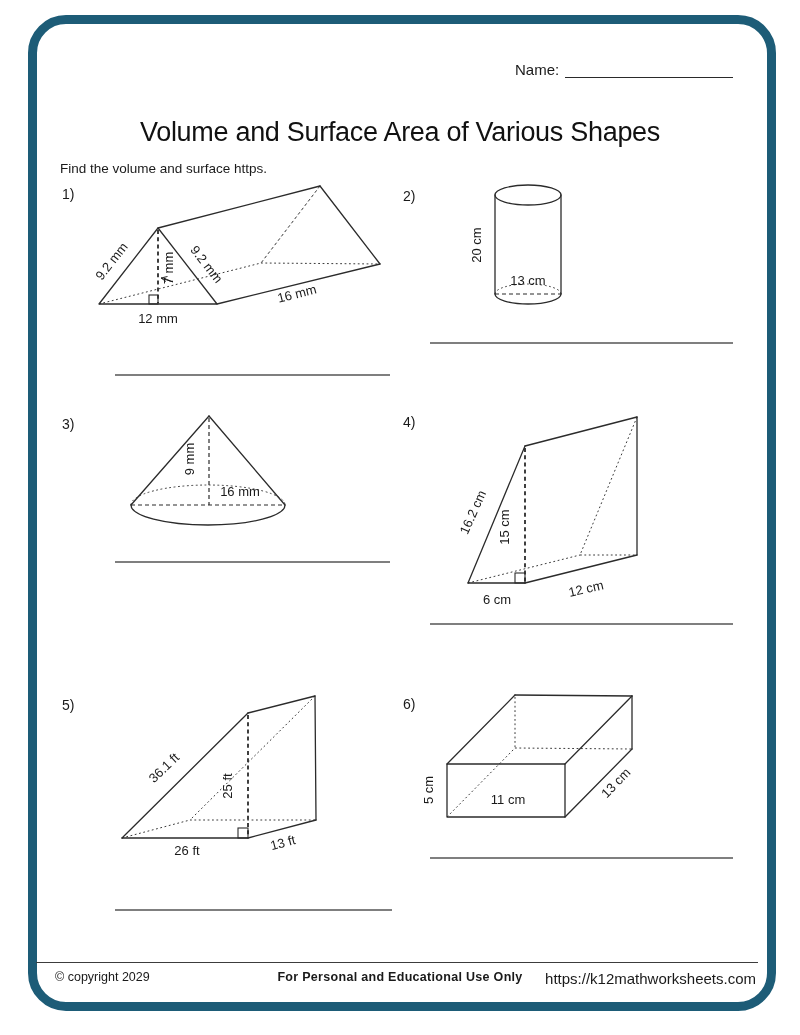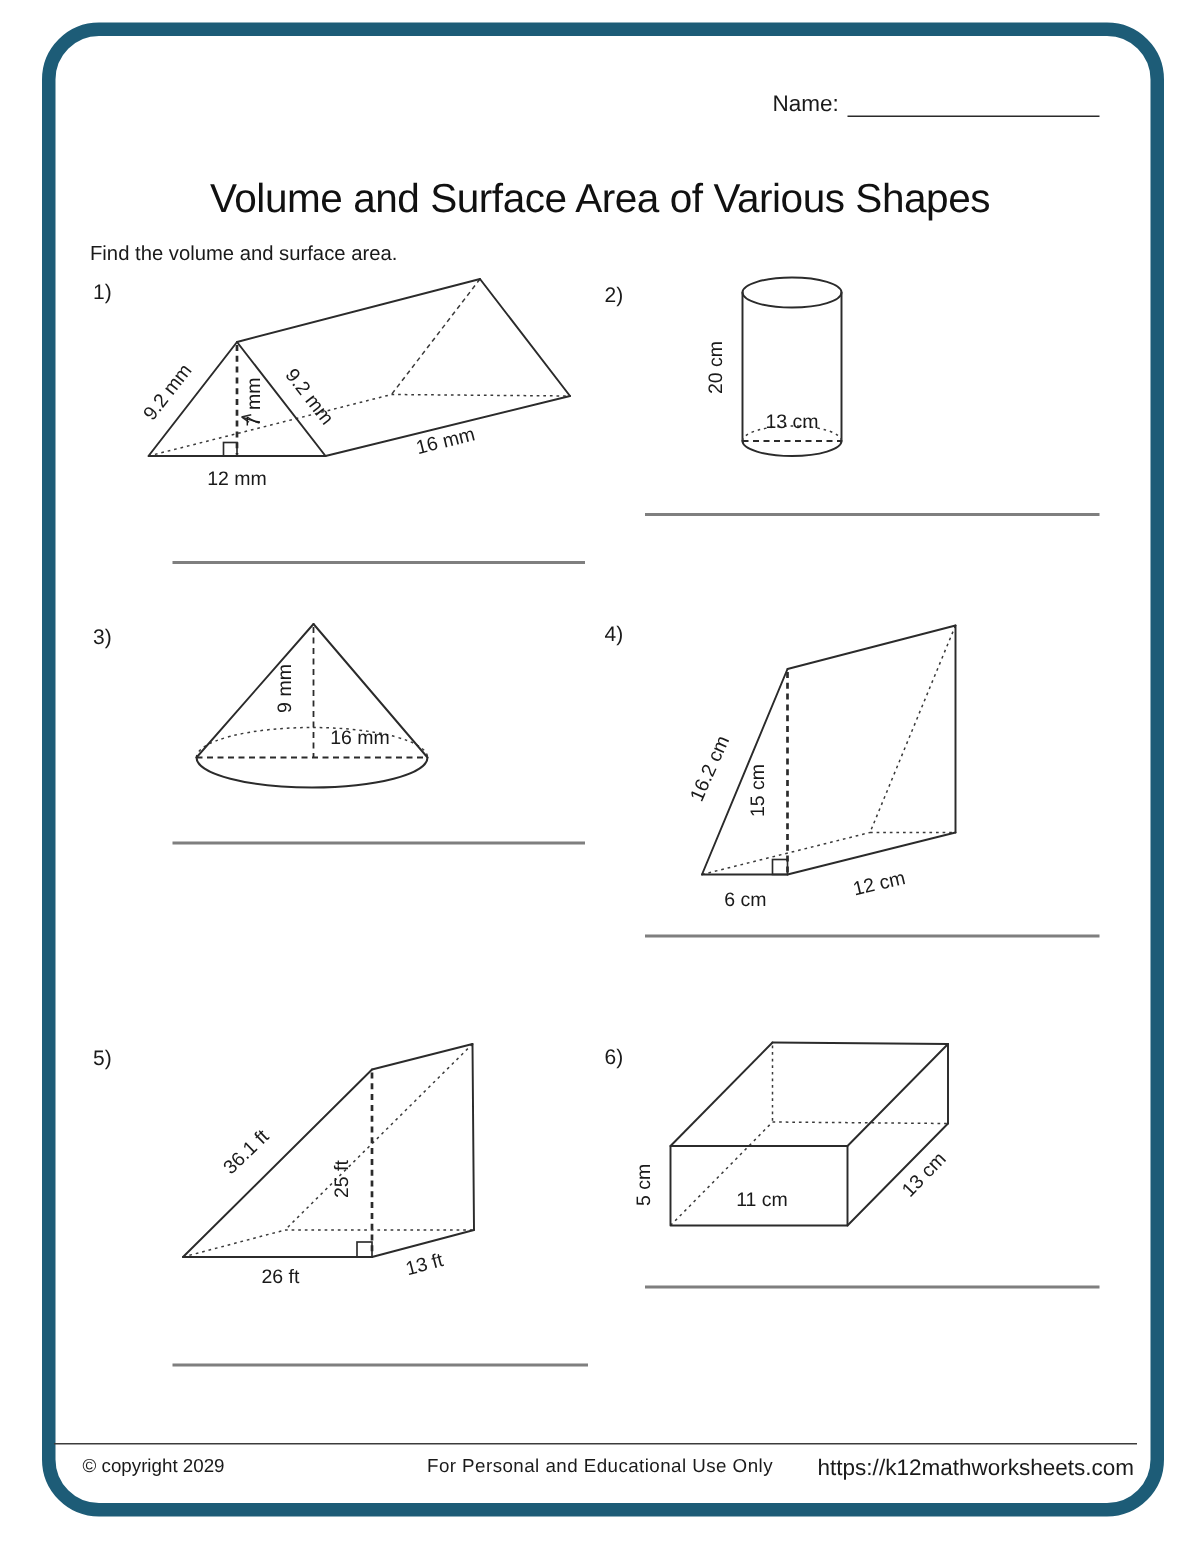--- a/index.html
+++ b/index.html
@@ -11,21 +11,21 @@
   .name-label{font-size:15px;}
   .name-line{width:168px;height:17px;border-bottom:1.6px solid #2a2a2a;}
   .title{position:absolute;left:0;top:97px;width:800px;text-align:center;
          font-size:27px;font-weight:normal;letter-spacing:-0.3px;color:#111;margin-top:20px;}
   .instruction{position:absolute;left:60px;top:161px;font-size:13.5px;}
   .pnum{position:absolute;font-size:14px;}
   .fig{position:absolute;}
   .answer-line{position:absolute;border-top:2px solid #7f7f7f;height:0;}
   .footer-line{position:absolute;left:36px;top:962px;width:722px;border-top:1.6px solid #3c3c3c;height:0;}
   .footer-copyright{position:absolute;left:55px;top:970px;font-size:12.5px;}
-  .footer-usage{position:absolute;left:0;top:970px;width:800px;text-align:center;font-size:12.5px;letter-spacing:0.3px;}
+  .footer-usage{position:absolute;left:0;top:970px;width:800px;text-align:center;font-size:12.5px;letter-spacing:0.3px;font-weight:bold;}
   .footer-url{position:absolute;right:44px;top:970px;font-size:15px;}
   
   .s{stroke:#2b2b2b;stroke-width:1.3;fill:none;stroke-linejoin:round;stroke-linecap:round;}
   .dashH{stroke:#2b2b2b;stroke-width:1.8;fill:none;stroke-dasharray:4 3.2;}
   .dash{stroke:#2b2b2b;stroke-width:1.2;fill:none;stroke-dasharray:4 3;}
   .dot{stroke:#3a3a3a;stroke-width:1;fill:none;stroke-dasharray:1.8 2.6;}
   .dsh2{stroke:#3a3a3a;stroke-width:1;fill:none;stroke-dasharray:3 2.5;}
   .ra{stroke:#2b2b2b;stroke-width:1.1;fill:none;}
   .thin{stroke:#2b2b2b;stroke-width:1;fill:none;}
   svg text{font-family:"Liberation Sans",sans-serif;font-size:13px;fill:#1a1a1a;text-anchor:middle;}
@@ -34,21 +34,21 @@
 <body>
 
 <div id="page">
   <div class="frame"></div>
 
   <div class="name-row">
     <span class="name-label">Name:</span>
     <span class="name-line"></span>
   </div>
   <div class="title">Volume and Surface Area of Various Shapes</div>
-  <div class="instruction">Find the volume and surface area.</div>
+  <div class="instruction">Find the volume and surface https.</div>
 
   <div class="pnum" style="left:62px;top:186px">1)</div>
   <div class="pnum" style="left:403px;top:188px">2)</div>
   <div class="pnum" style="left:62px;top:416px">3)</div>
   <div class="pnum" style="left:403px;top:414px">4)</div>
   <div class="pnum" style="left:62px;top:697px">5)</div>
   <div class="pnum" style="left:403px;top:696px">6)</div>
 
   <svg class="fig" style="left:55px;top:180px" width="345" height="150" viewBox="0 0 345 150">
 

